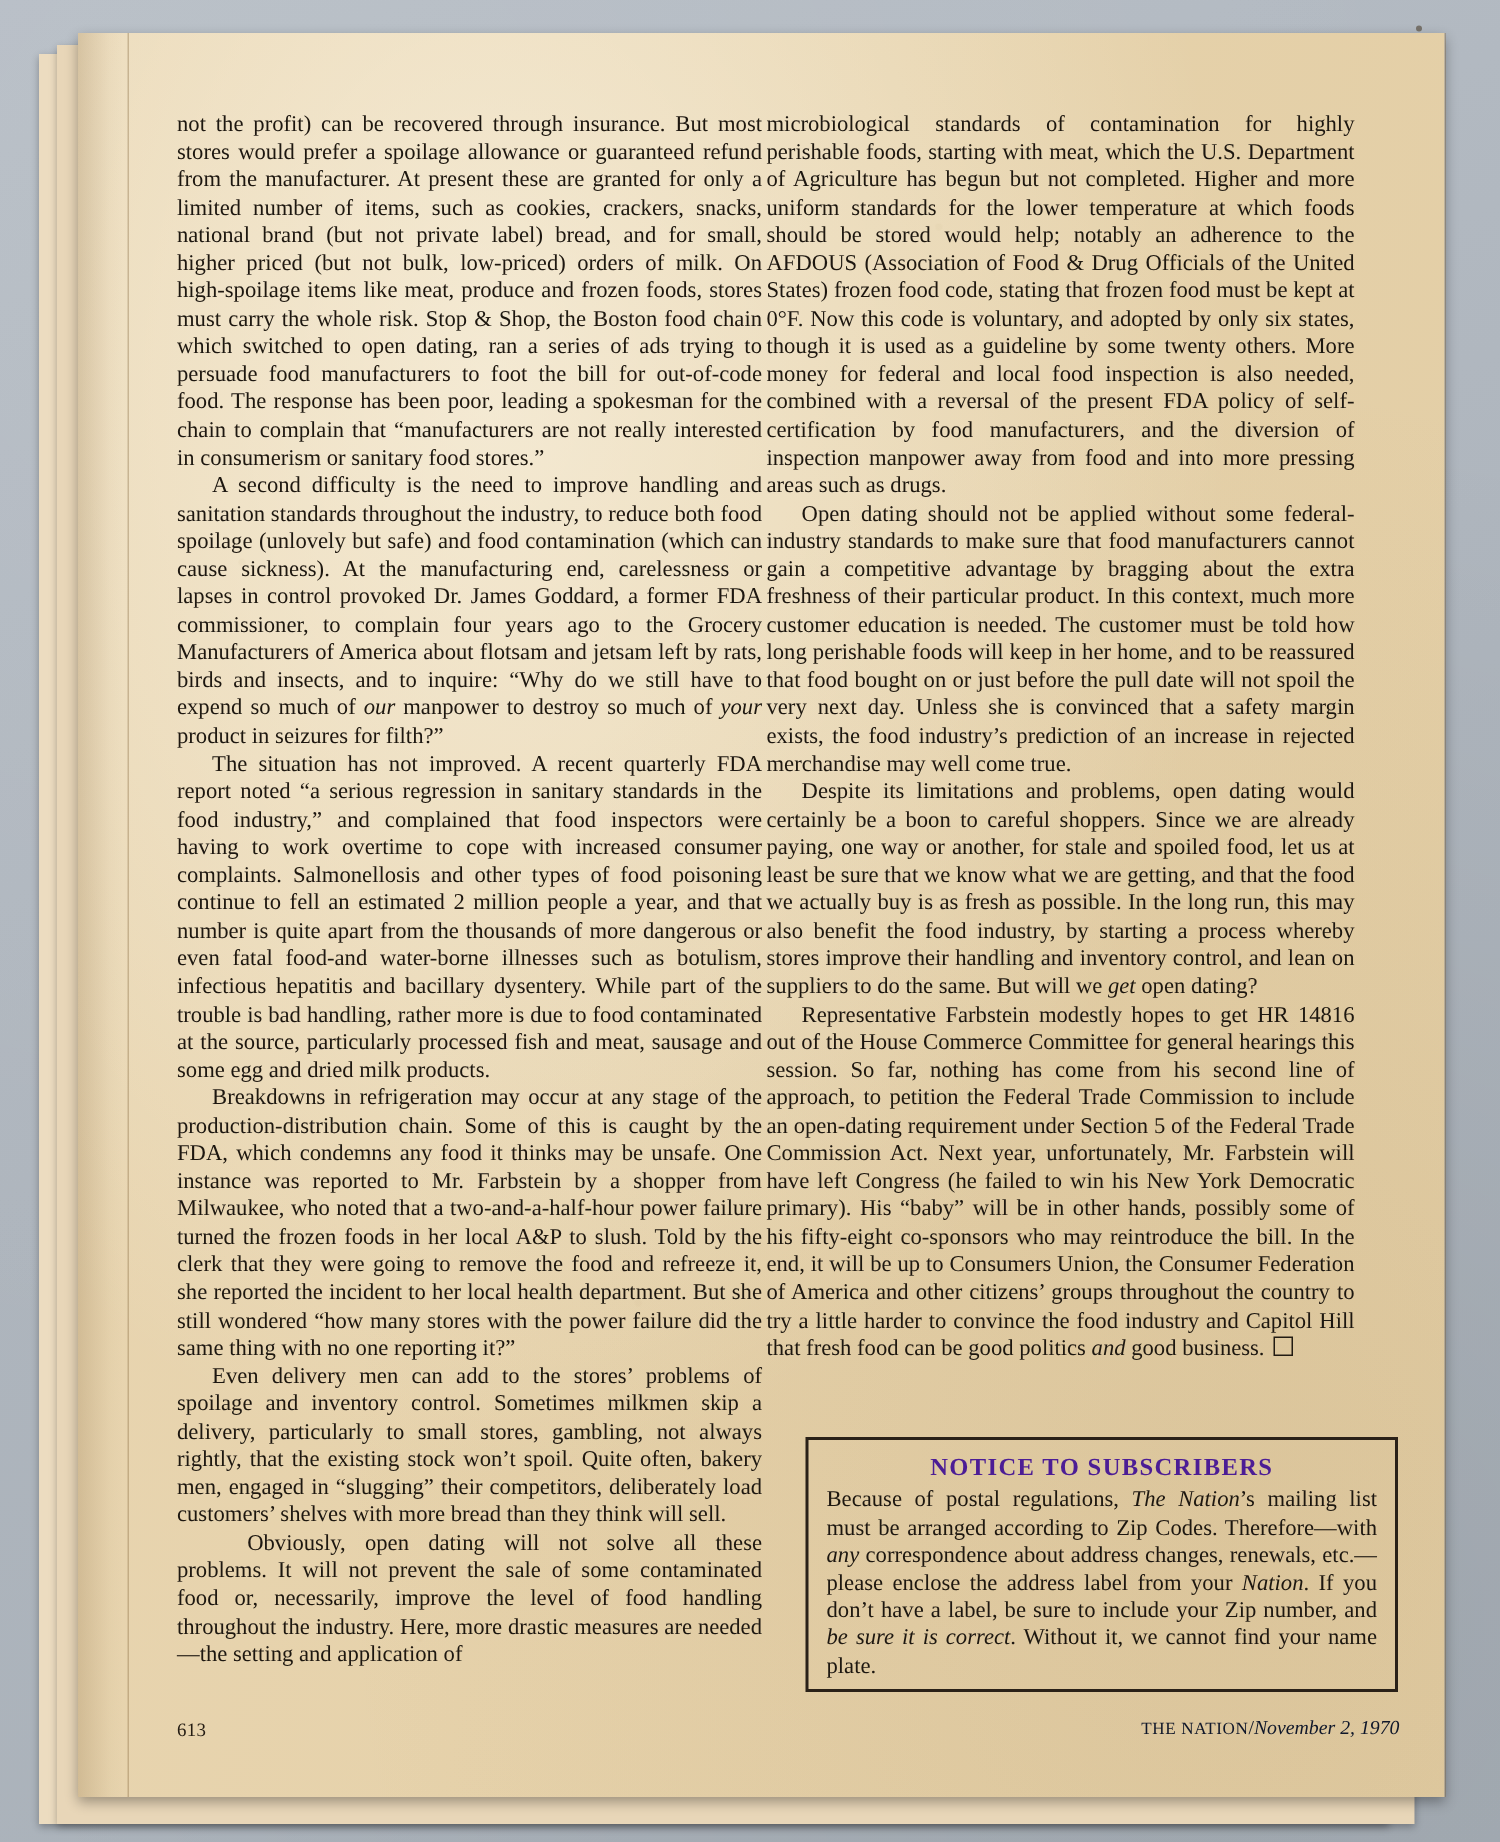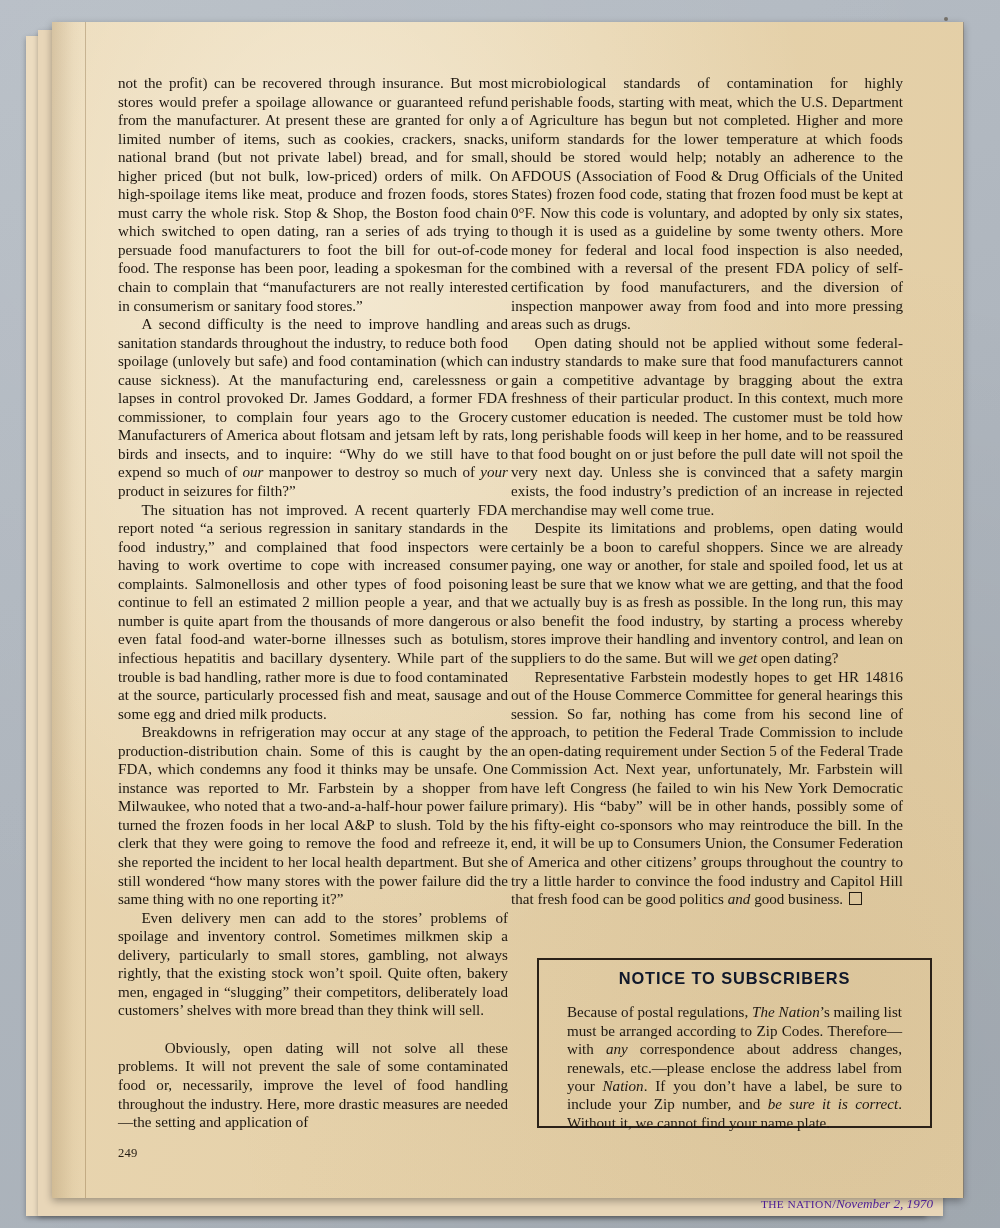--- a/index.html
+++ b/index.html
@@ -69,21 +69,21 @@
     color:#1d1710;
     font-size:15.1px; line-height:18.55px;
     text-align:justify; text-justify:inter-word;
     -webkit-hyphens:none; hyphens:none;
   }
   .col-left{ left:118px; }
   .col-right{ left:511px; width:392px; }
 
   .col p{ margin:0; text-indent:1.55em; }
   .col p.noindent{ text-indent:0; }
-  .col p.bigindent{ text-indent:3.1em;margin-top:19px; }
+  .col p.bigindent{ text-indent:3.1em; }
   .gap-before{ margin-top:19px; }
 
   em{ font-style:italic; }
 
   .endmark{
     display:inline-block; width:11px; height:11px;
     border:1.6px solid #221b12; margin-left:6px;
     vertical-align:-1px;
   }
 
@@ -93,33 +93,33 @@
     border:2px solid #2a2118;
     box-sizing:border-box;
     padding:9px 12px 8px 12px;
   }
   .notice-inner{
     color:#1d1710; font-size:15.1px; line-height:18.4px;
     text-align:justify;
   }
   .notice-title{
     text-align:center; font-weight:bold; font-size:16.4px;
-    letter-spacing:.9px; margin-bottom:4px; color:#0f172a;
-    font-family:Liberation Sans, sans-serif;
+    letter-spacing:.9px; margin-bottom:4px; color:#4c1d95;
+    font-family:Liberation Serif, serif;
   }
-  .notice-body{ text-indent:0; margin:16px; }
+  .notice-body{ text-indent:0; margin:0; }
 
   
   .folio{
     position:absolute; left:118px; top:1146px;
     font-size:12.6px; color:#241c13; letter-spacing:.2px;
   }
   .imprint{
-    position:absolute; right:67px; top:1196px;
-    font-size:13.2px; color:#4c1d95; white-space:nowrap;
+    position:absolute; right:67px; top:1144px;
+    font-size:13.2px; color:#0f172a; white-space:nowrap;
   }
   .sc{ font-size:11.4px; letter-spacing:.4px; }
 </style>
 </head>
 <body>
 
 <div class="backdrop"></div>
 <div class="sheet-back2"></div>
 <div class="sheet-back1"></div>
 
@@ -147,18 +147,18 @@
       <p><span>Representative Farbstein modestly hopes to get HR 14816 out of the House Commerce Committee for general hearings this session. So far, nothing has come from his second line of approach, to petition the Federal Trade Commission to include an open-dating requirement under Section 5 of the Federal Trade Commission Act. Next year, unfortunately, Mr. Farbstein will have left Congress (he failed to win his New York Democratic primary). His “baby” will be in other hands, possibly some of his fifty-eight co-sponsors who may reintroduce the bill. In the end, it will be up to Consumers Union, the Consumer Federation of America and other citizens’ groups throughout the country to try a little harder to convince the food industry and Capitol Hill that fresh food can be good politics </span><em>and</em><span> good business.</span><span class="endmark"></span></p>
     </div>
 
   <div class="notice">
     <div class="notice-inner">
       <div class="notice-title">NOTICE TO SUBSCRIBERS</div>
       <p class="notice-body" id="notice-body"><span>Because of postal regulations, </span><em>The Nation</em><span>’s mailing list must be arranged according to Zip Codes. Therefore—with </span><em>any</em><span> correspondence about address changes, renewals, etc.—please enclose the address label from your </span><em>Nation</em><span>. If you don’t have a label, be sure to include your Zip number, and </span><em>be sure it is correct</em><span>. Without it, we cannot find your name plate.</span></p>
     </div>
   </div>
 
-  <div class="folio">249</div>
+  <div class="folio">613</div>
   <div class="imprint">
     <span class="sc">THE NATION</span><span>/</span><em>November 2, 1970</em>
   </div>
 
 </div>
 
 </body></html>

